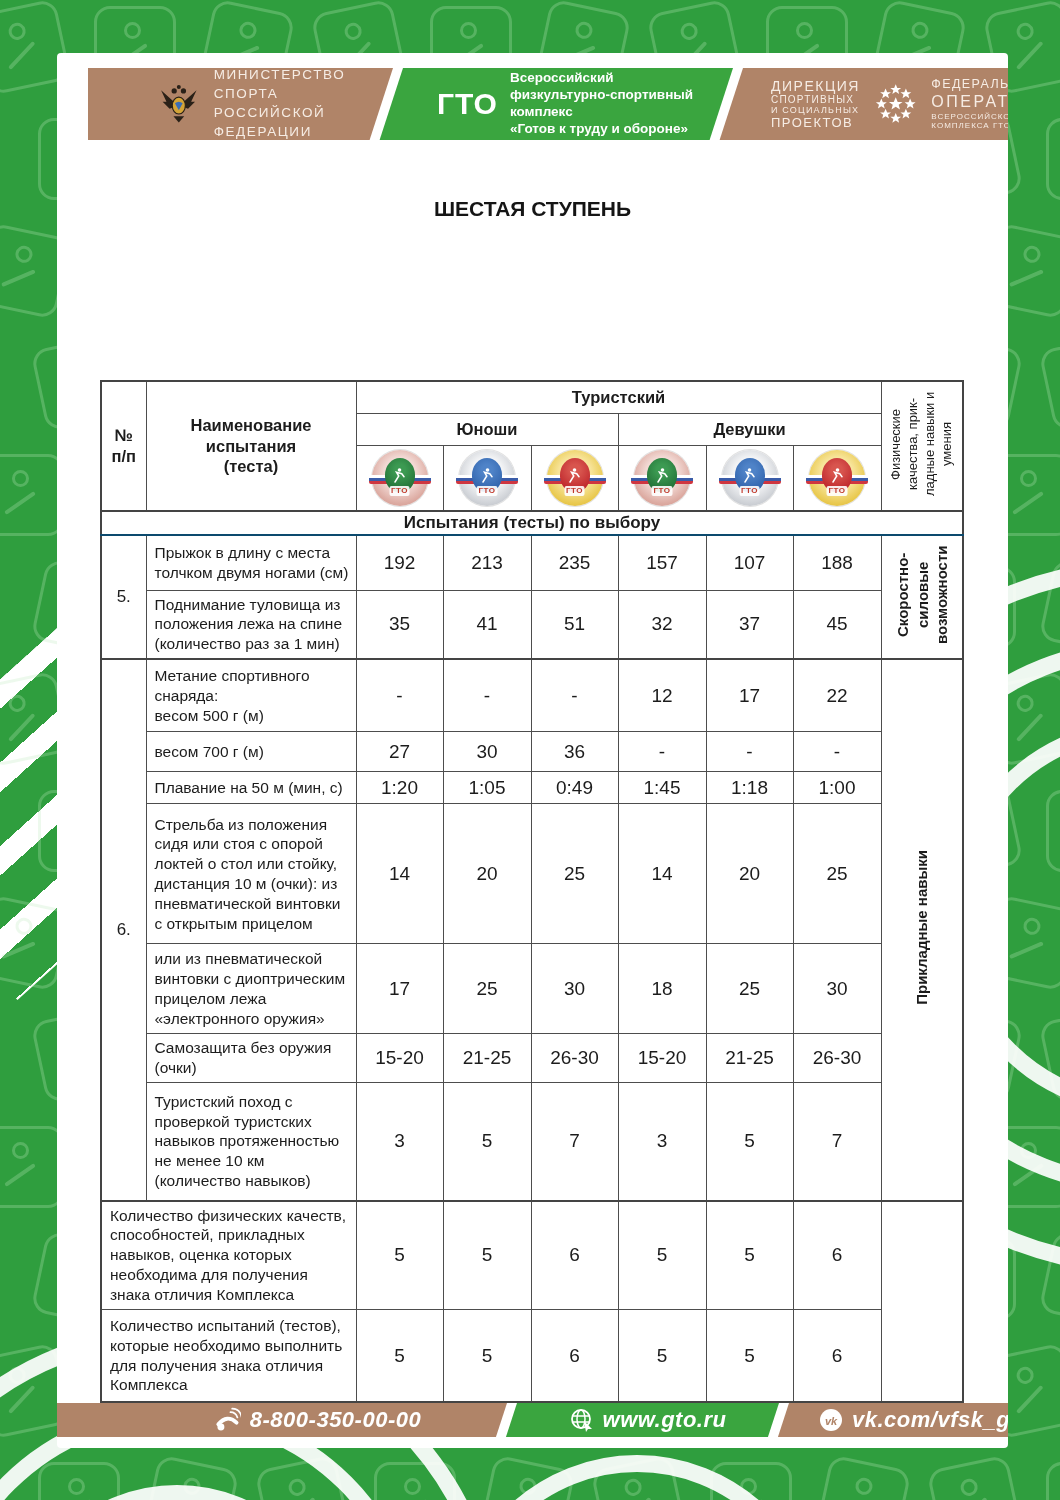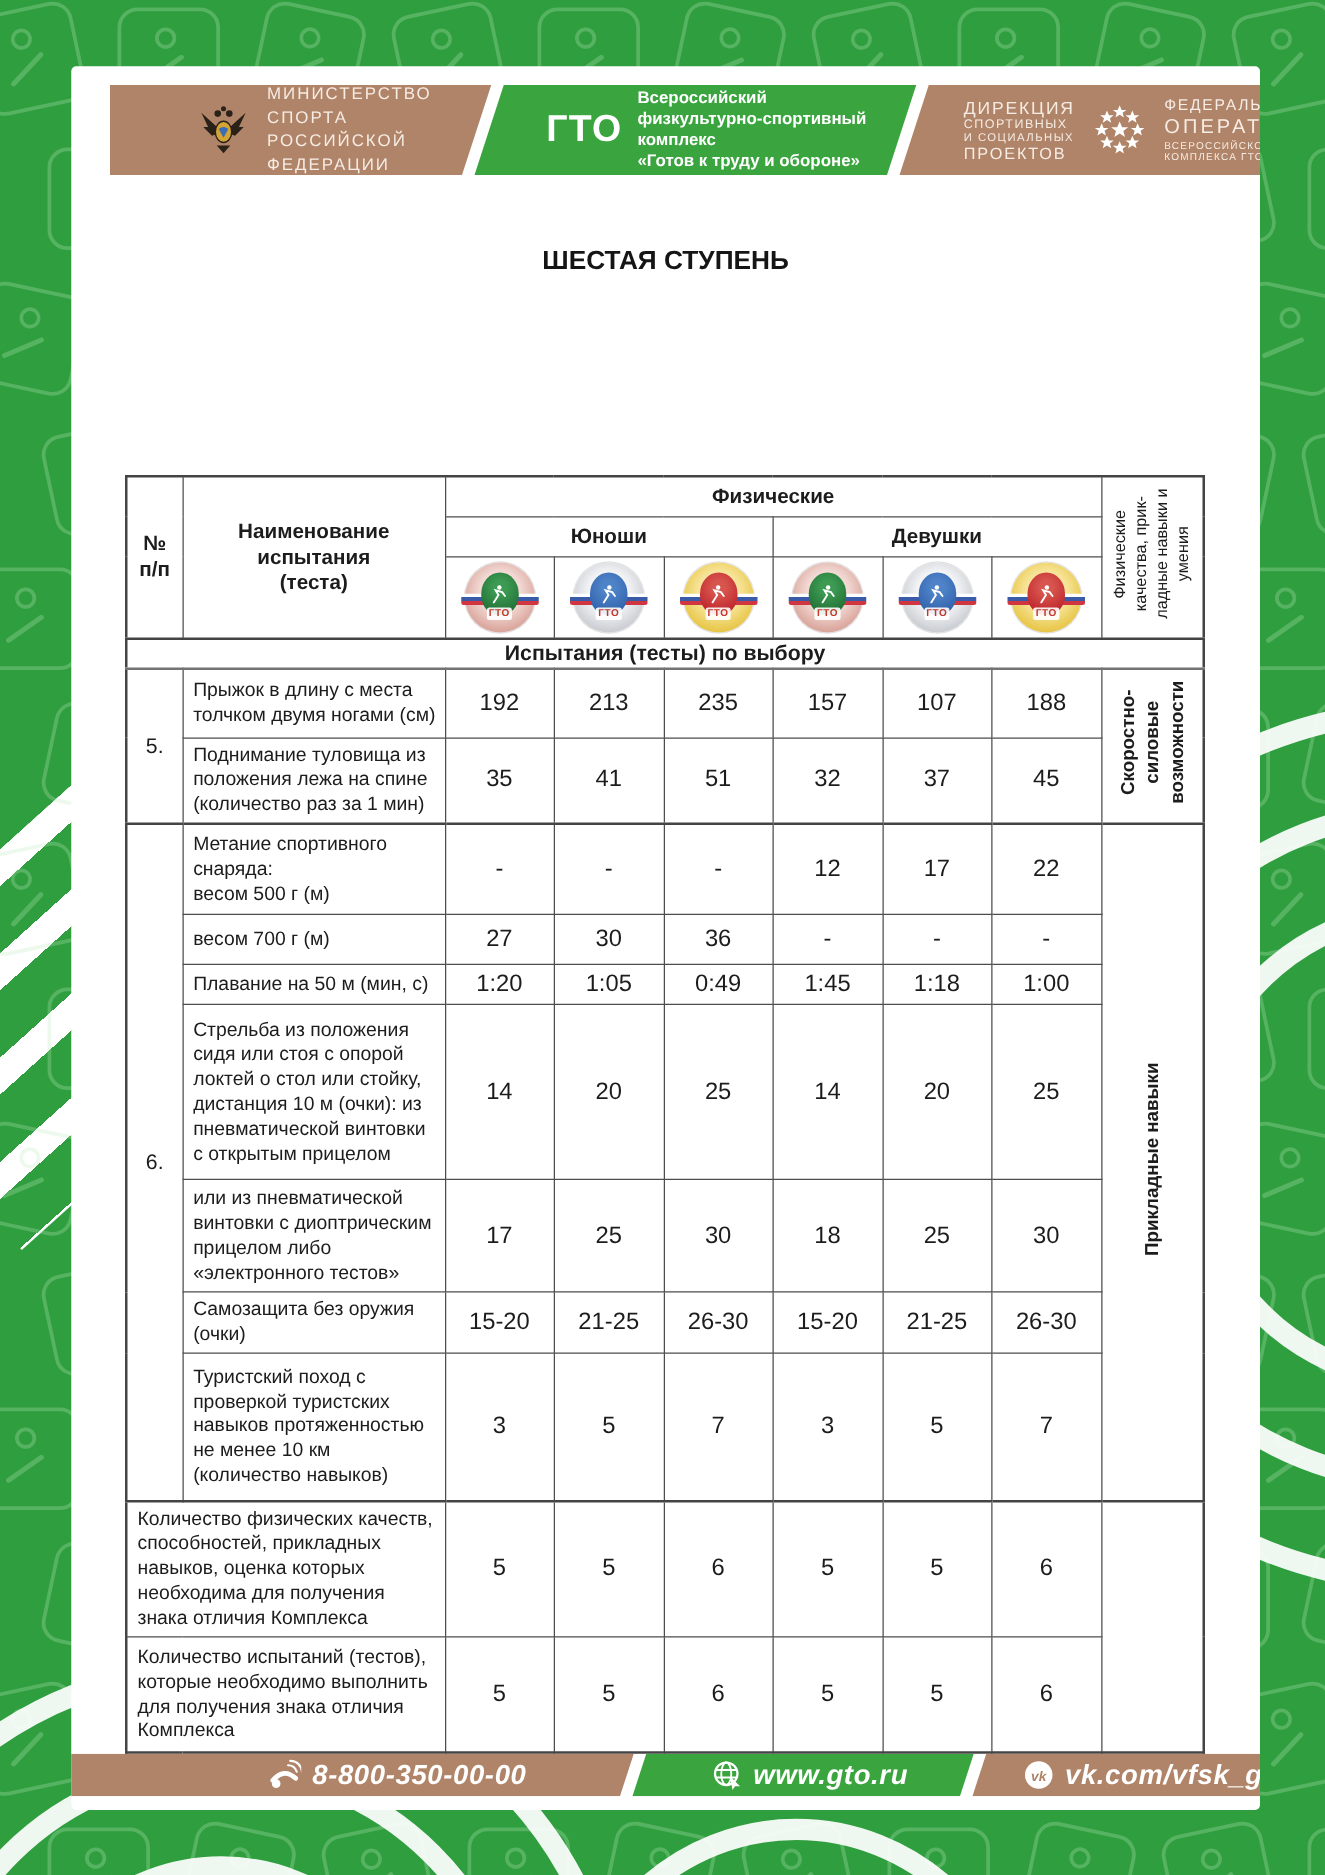--- a/index.html
+++ b/index.html
@@ -48,21 +48,21 @@
   .t-age{font-size:19px;font-weight:700;margin-top:10px;}
 
   
   .tbl-wrap{position:absolute;left:43px;top:327px;}
   table{border-collapse:collapse;table-layout:fixed;width:862px;border:2px solid #444;}
   td,th{border:1px solid #4d4d4d;padding:0;vertical-align:middle;color:#1c1c1c;}
   th{font-size:16.5px;font-weight:700;text-align:center;line-height:1.25;}
   .name{font-size:15.5px;text-align:left;padding:4px 5px 4px 8px;line-height:1.28;white-space:pre-line;}
   .val{font-size:19px;text-align:center;}
   .numcell{font-size:17px;text-align:center;}
-  .band td{font-size:17px;font-weight:700;text-align:center;border-top:2px solid #444;border-bottom:2px solid #737373;}
+  .band td{font-size:17px;font-weight:700;text-align:center;border-top:2px solid #444;border-bottom:2px solid #0c4a6e;}
   tr.sec-start td{border-top:2px solid #444;}
   .vcell{text-align:center;}
   .vtext{writing-mode:vertical-rl;transform:rotate(180deg);display:inline-block;line-height:1.3;}
   .v-qual{font-size:13px;font-weight:400;height:118px;}
   .v-bold{font-size:15px;font-weight:700;}
   .v-speed{height:104px;}
 
   
   .medal{position:relative;width:56px;height:56px;margin:4px auto;}
   .m-outer{position:absolute;inset:0;border-radius:50%;box-shadow:0 0 0 1px rgba(0,0,0,.12);}
@@ -328,21 +328,21 @@
             <col style="width:88px">
           <col style="width:82px">
         </colgroup>
 
         <tbody>
             <tr style="height:32px">
           <th rowspan="3" style="white-space:pre-line">№
 п/п</th>
           <th rowspan="3" style="white-space:pre-line">Наименование испытания
 (теста)</th>
-          <th colspan="6">Физические</th>
+          <th colspan="6">Туристский</th>
           <th rowspan="3" class="vcell">
             <span class="vtext v-qual">Физические качества, прик-ладные навыки и умения</span>
           </th>
         </tr>
         <tr style="height:32px">
           <th colspan="3">Юноши</th>
           <th colspan="3">Девушки</th>
         </tr>
         <tr style="height:66px">
           <td>
@@ -487,21 +487,21 @@
         <tr style="height:140px">
           <td class="name">Стрельба из положения сидя или стоя с опорой локтей о стол или стойку, дистанция 10 м (очки): из пневматической винтовки с открытым прицелом</td>
           <td class="val">14</td>
           <td class="val">20</td>
           <td class="val">25</td>
           <td class="val">14</td>
           <td class="val">20</td>
           <td class="val">25</td>
         </tr>
         <tr style="height:90px">
-          <td class="name">или из пневматической винтовки с диоптрическим прицелом либо «электронного тестов»</td>
+          <td class="name">или из пневматической винтовки с диоптрическим прицелом лежа «электронного оружия»</td>
           <td class="val">17</td>
           <td class="val">25</td>
           <td class="val">30</td>
           <td class="val">18</td>
           <td class="val">25</td>
           <td class="val">30</td>
         </tr>
         <tr style="height:42px">
           <td class="name">Самозащита без оружия (очки)</td>
           <td class="val">15-20</td>

